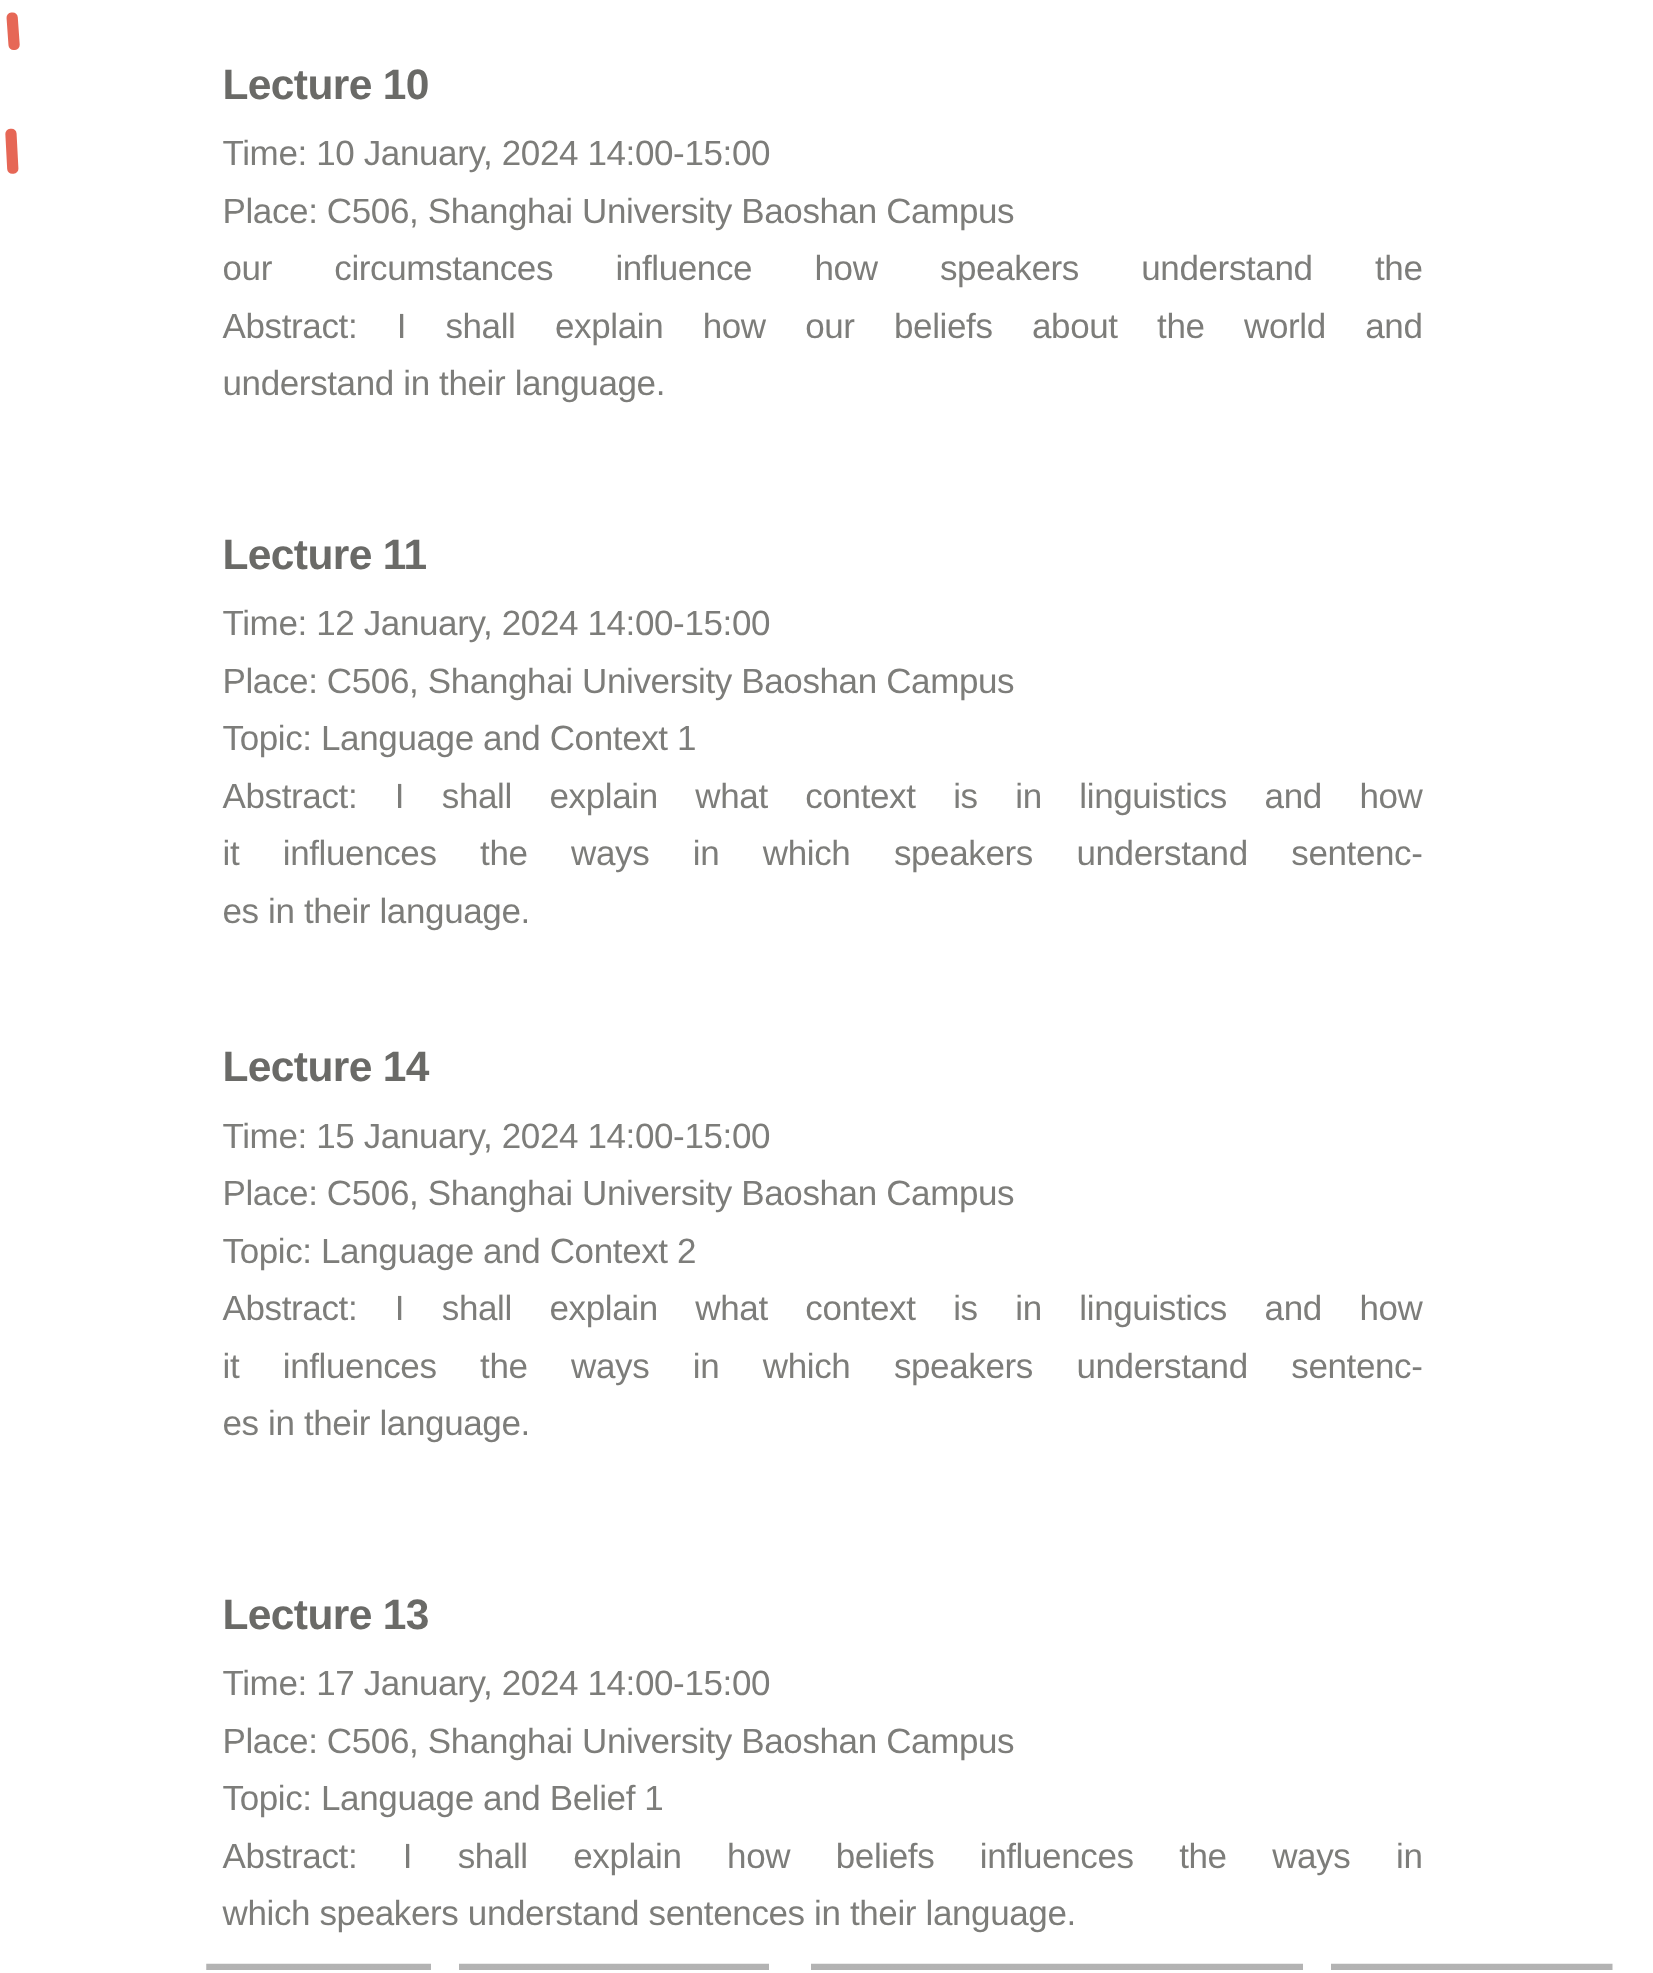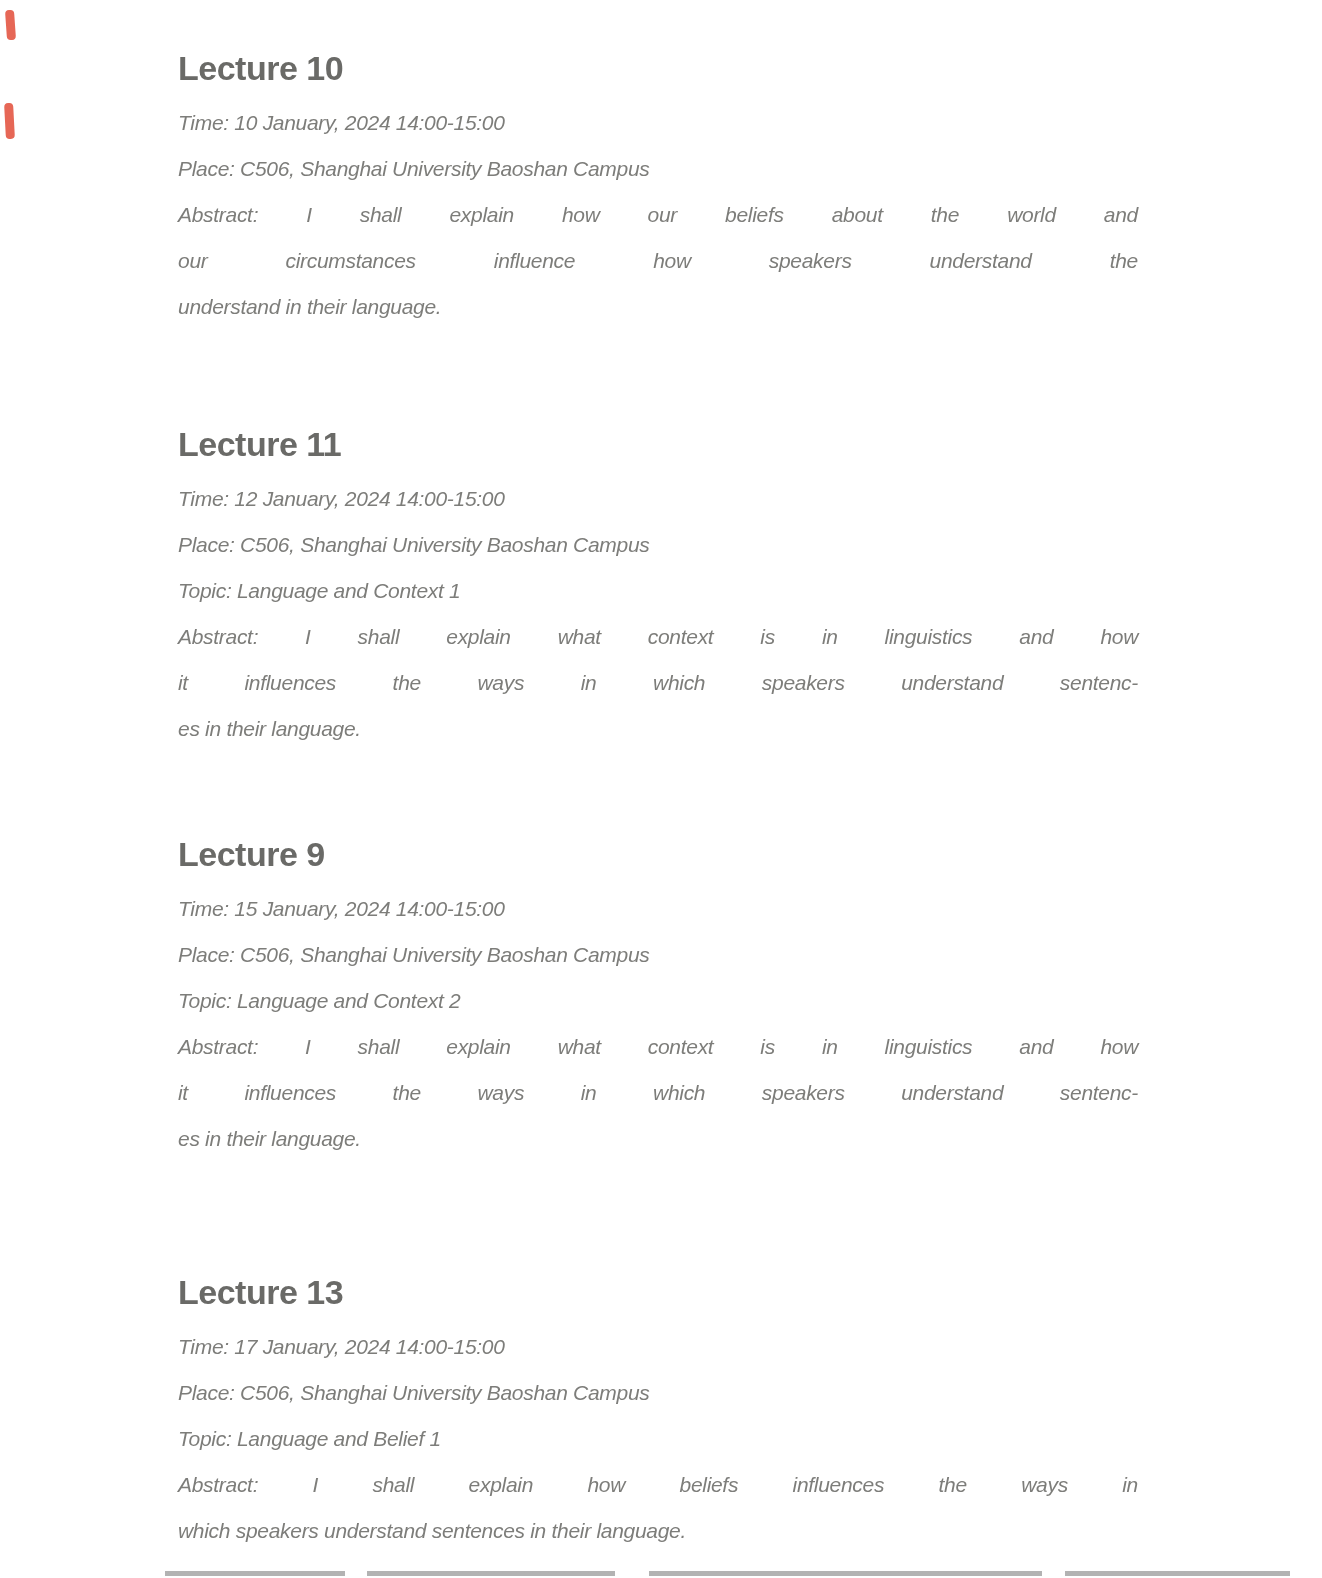--- a/index.html
+++ b/index.html
@@ -26,25 +26,24 @@
   section.lecture:nth-of-type(4) { margin-top: 104px; }
   .lecture h2 {
     margin: 0 0 6px 0;
     font-size: 34px;
     line-height: 52px;
     font-weight: 700;
     color: var(--heading-color, #6a6a67);
     letter-spacing: -0.5px;
   }
   .info, .line {
-    font-size: 21px;
+    font-size: 28px;
     line-height: 46px;
     color: var(--body-color, #7d7d7a);
     letter-spacing: -0.3px;
-    font-style: italic;
   }
   .line { width: 100%; }
   .line.just {
     text-align: justify;
     text-align-last: justify;
     text-justify: inter-word;
   }
   
   .red-mark {
     position: absolute;
@@ -78,40 +77,40 @@
 
 <span class="red-mark m1"></span>
 <span class="red-mark m2"></span>
 
 <main class="content">
   <section class="lecture">
     <h2>Lecture 10</h2>
     <div class="info">Time: 10 January, 2024 14:00-15:00</div>
     <div class="info">Place: C506, Shanghai University Baoshan Campus</div>
     <div class="abstract">
+        <div class="line just">our circumstances influence how speakers understand the</div>
         <div class="line just">Abstract: I shall explain how our beliefs about the world and</div>
-        <div class="line just">our circumstances influence how speakers understand the</div>
         <div class="line">understand in their language.</div>
       </div>
   </section>
 
   <section class="lecture">
     <h2>Lecture 11</h2>
     <div class="info">Time: 12 January, 2024 14:00-15:00</div>
     <div class="info">Place: C506, Shanghai University Baoshan Campus</div>
     <div class="info">Topic: Language and Context 1</div>
     <div class="abstract">
         <div class="line just">Abstract: I shall explain what context is in linguistics and how</div>
         <div class="line just">it influences the ways in which speakers understand sentenc-</div>
         <div class="line">es in their language.</div>
       </div>
   </section>
 
   <section class="lecture">
-    <h2>Lecture 9</h2>
+    <h2>Lecture 14</h2>
     <div class="info">Time: 15 January, 2024 14:00-15:00</div>
     <div class="info">Place: C506, Shanghai University Baoshan Campus</div>
     <div class="info">Topic: Language and Context 2</div>
     <div class="abstract">
         <div class="line just">Abstract: I shall explain what context is in linguistics and how</div>
         <div class="line just">it influences the ways in which speakers understand sentenc-</div>
         <div class="line">es in their language.</div>
       </div>
   </section>
 

